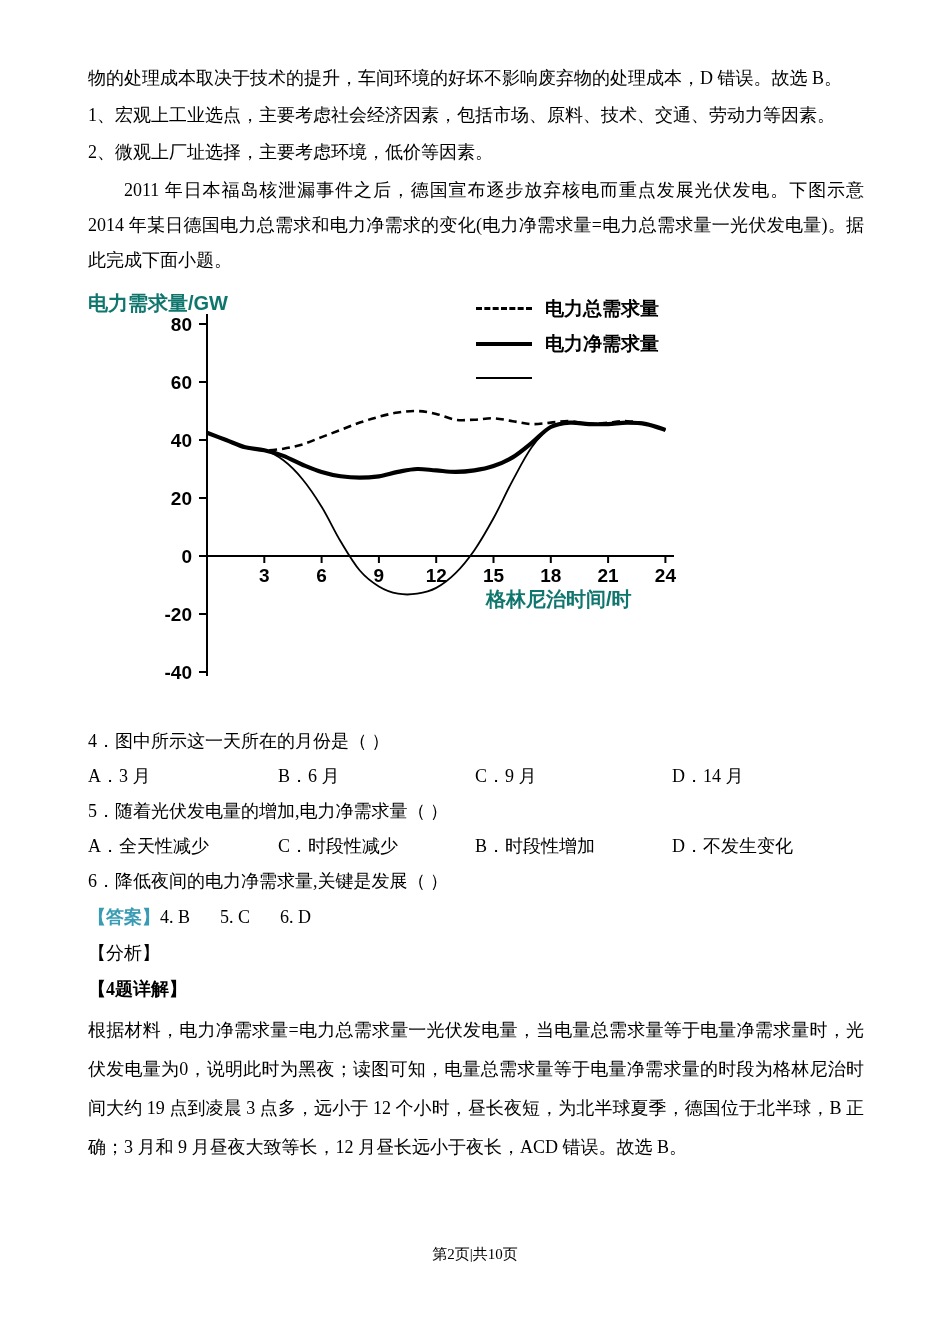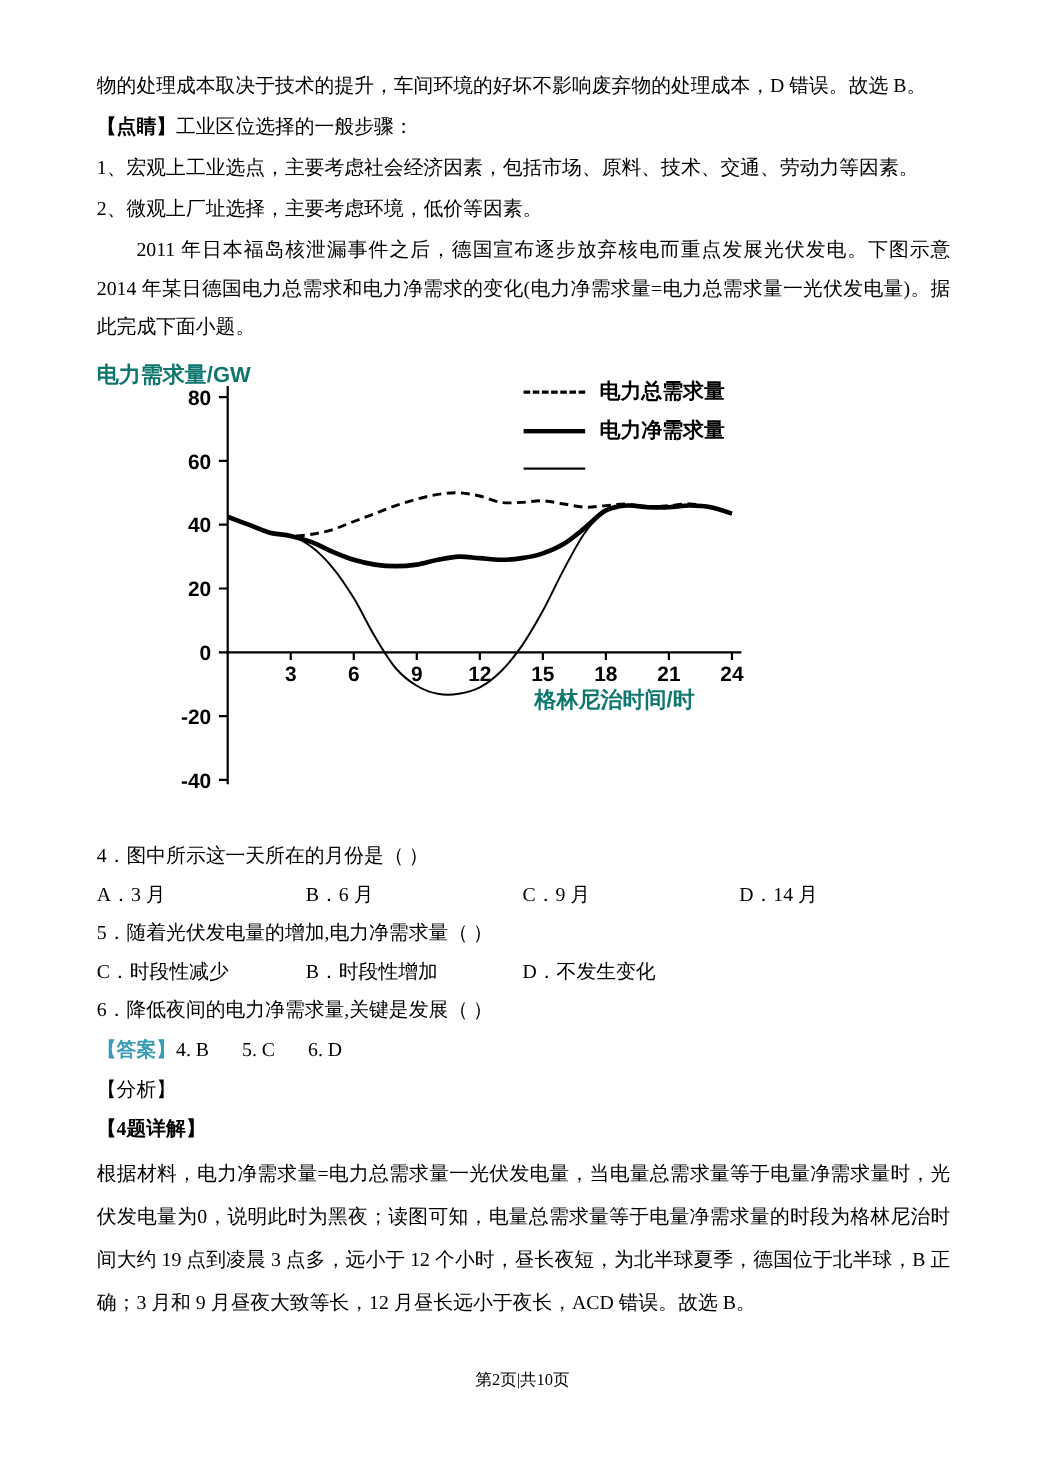--- a/index.html
+++ b/index.html
@@ -30,21 +30,21 @@
     position: absolute;
     font-family: "Liberation Sans", sans-serif;
     font-weight: bold;
     font-size: 20px;
     color: #0f766e;
     white-space: nowrap;
   }
   .y-title { left: 0; top: 4px; }
   .x-title { left: 398px; top: 300px; }
   .tick { font: bold 19px "Liberation Sans", sans-serif; fill:#000; }
-  .legend { position: absolute; left: 388px; top: 21px; }
+  .legend { position: absolute; left: 388px; top: 10px; }
   .lg-row { display: flex; align-items: flex-start; margin-bottom: 9px; }
   .lg-line { width: 56px; flex: 0 0 56px; margin-right: 13px; margin-top: 11px; border-top: 3px solid #000; }
   .lg-dashed { border-top: 3px dashed #000; }
   .lg-thick { border-top: 4px solid #000; }
   .lg-thin { border-top: 2px solid #000; }
   .lg-label {
     font-family: "Liberation Sans", sans-serif;
     font-weight: bold;
     font-size: 19px;
     line-height: 26px;
@@ -74,21 +74,20 @@
   }
 </style>
 </head>
 <body>
 
 <div class="page">
   <div class="content">
 
     <p class="line">物的处理成本取决于技术的提升，车间环境的好坏不影响废弃物的处理成本，D 错误。故选 B。</p>
 
-    <p class="line"><span class="bold">【点睛】</span><span>工业区位选择的一般步骤：</span></p>
 
     <p class="line">1、宏观上工业选点，主要考虑社会经济因素，包括市场、原料、技术、交通、劳动力等因素。</p>
     <p class="line">2、微观上厂址选择，主要考虑环境，低价等因素。</p>
 
     <p class="intro">2011 年日本福岛核泄漏事件之后，德国宣布逐步放弃核电而重点发展光伏发电。下图示意 2014 年某日德国电力总需求和电力净需求的变化(电力净需求量=电力总需求量一光伏发电量)。据此完成下面小题。</p>
 
     <div class="chart">
       <div class="axis-title y-title">电力需求量/GW</div>
       <svg id="chart-svg" width="660" height="432">
           <line x1="119" y1="28" x2="119" y2="390" stroke="#000" stroke-width="2"></line>
@@ -147,20 +146,21 @@
       <p class="qstem">4．图中所示这一天所在的月份是（    ）</p>
       <div class="opts">
         <span>A．3 月</span>
         <span>B．6 月</span>
         <span>C．9 月</span>
         <span>D．14 月</span>
       </div>
 
       <p class="qstem">5．随着光伏发电量的增加,电力净需求量（    ）</p>
       <div class="opts">
+        <span>A．全天性减少</span>
         <span>C．时段性减少</span>
         <span>B．时段性增加</span>
         <span>D．不发生变化</span>
       </div>
 
       <p class="qstem">6．降低夜间的电力净需求量,关键是发展（    ）</p>
 
       <p class="answer-row">
         <span class="tag-teal" style="color: rgb(58, 156, 180);">【答案】</span><span class="ans-item">4. B</span><span class="ans-item">5. C</span><span class="ans-item">6. D</span>
       </p>

